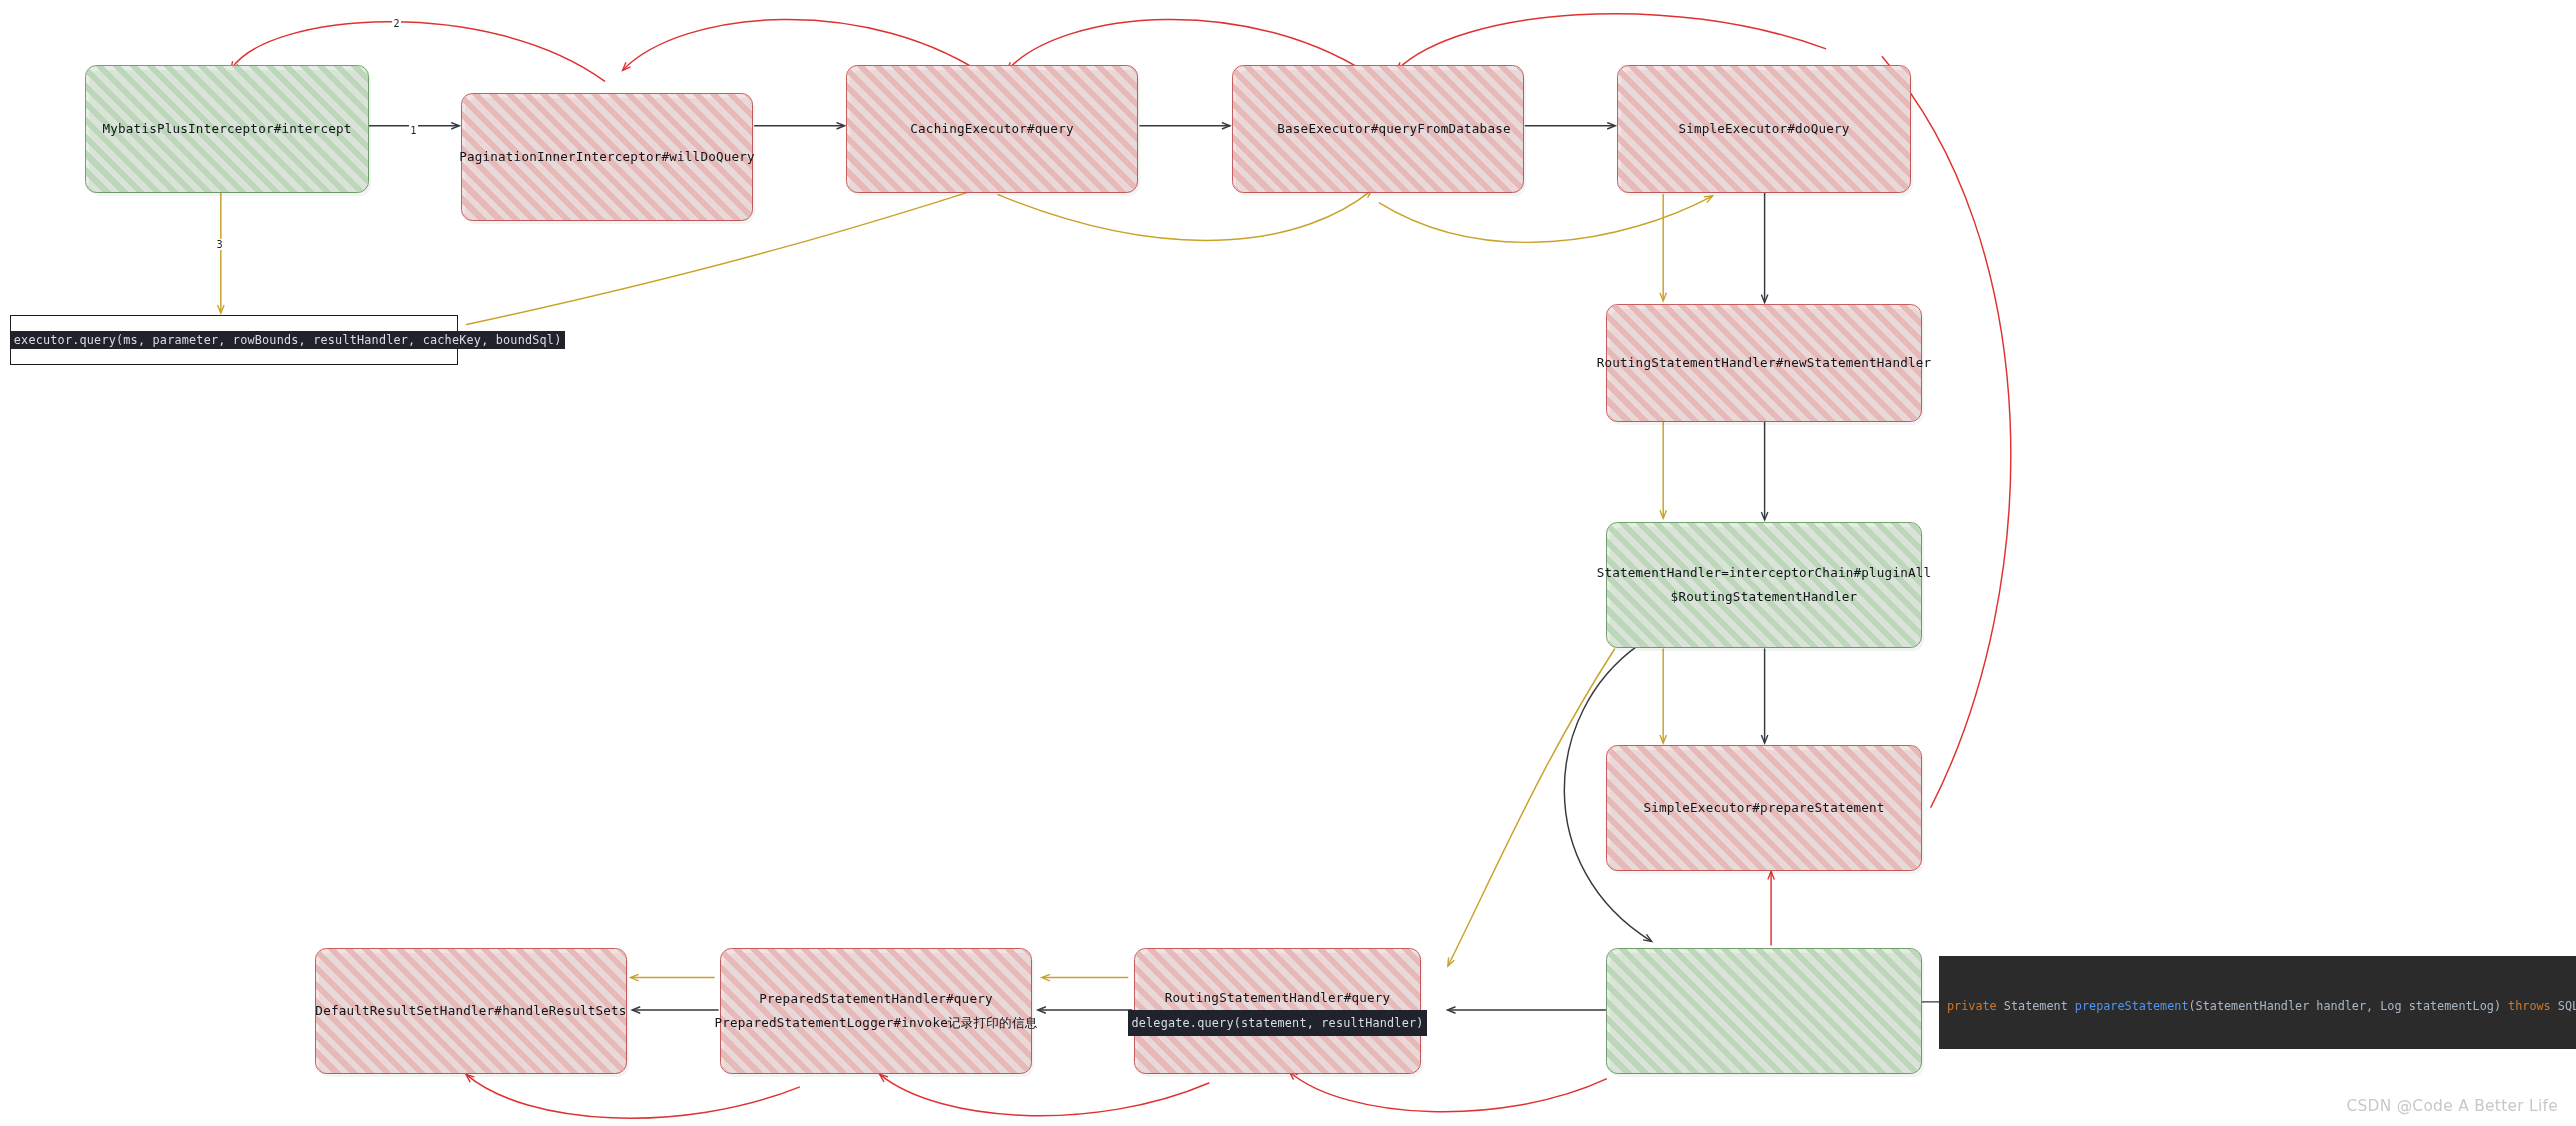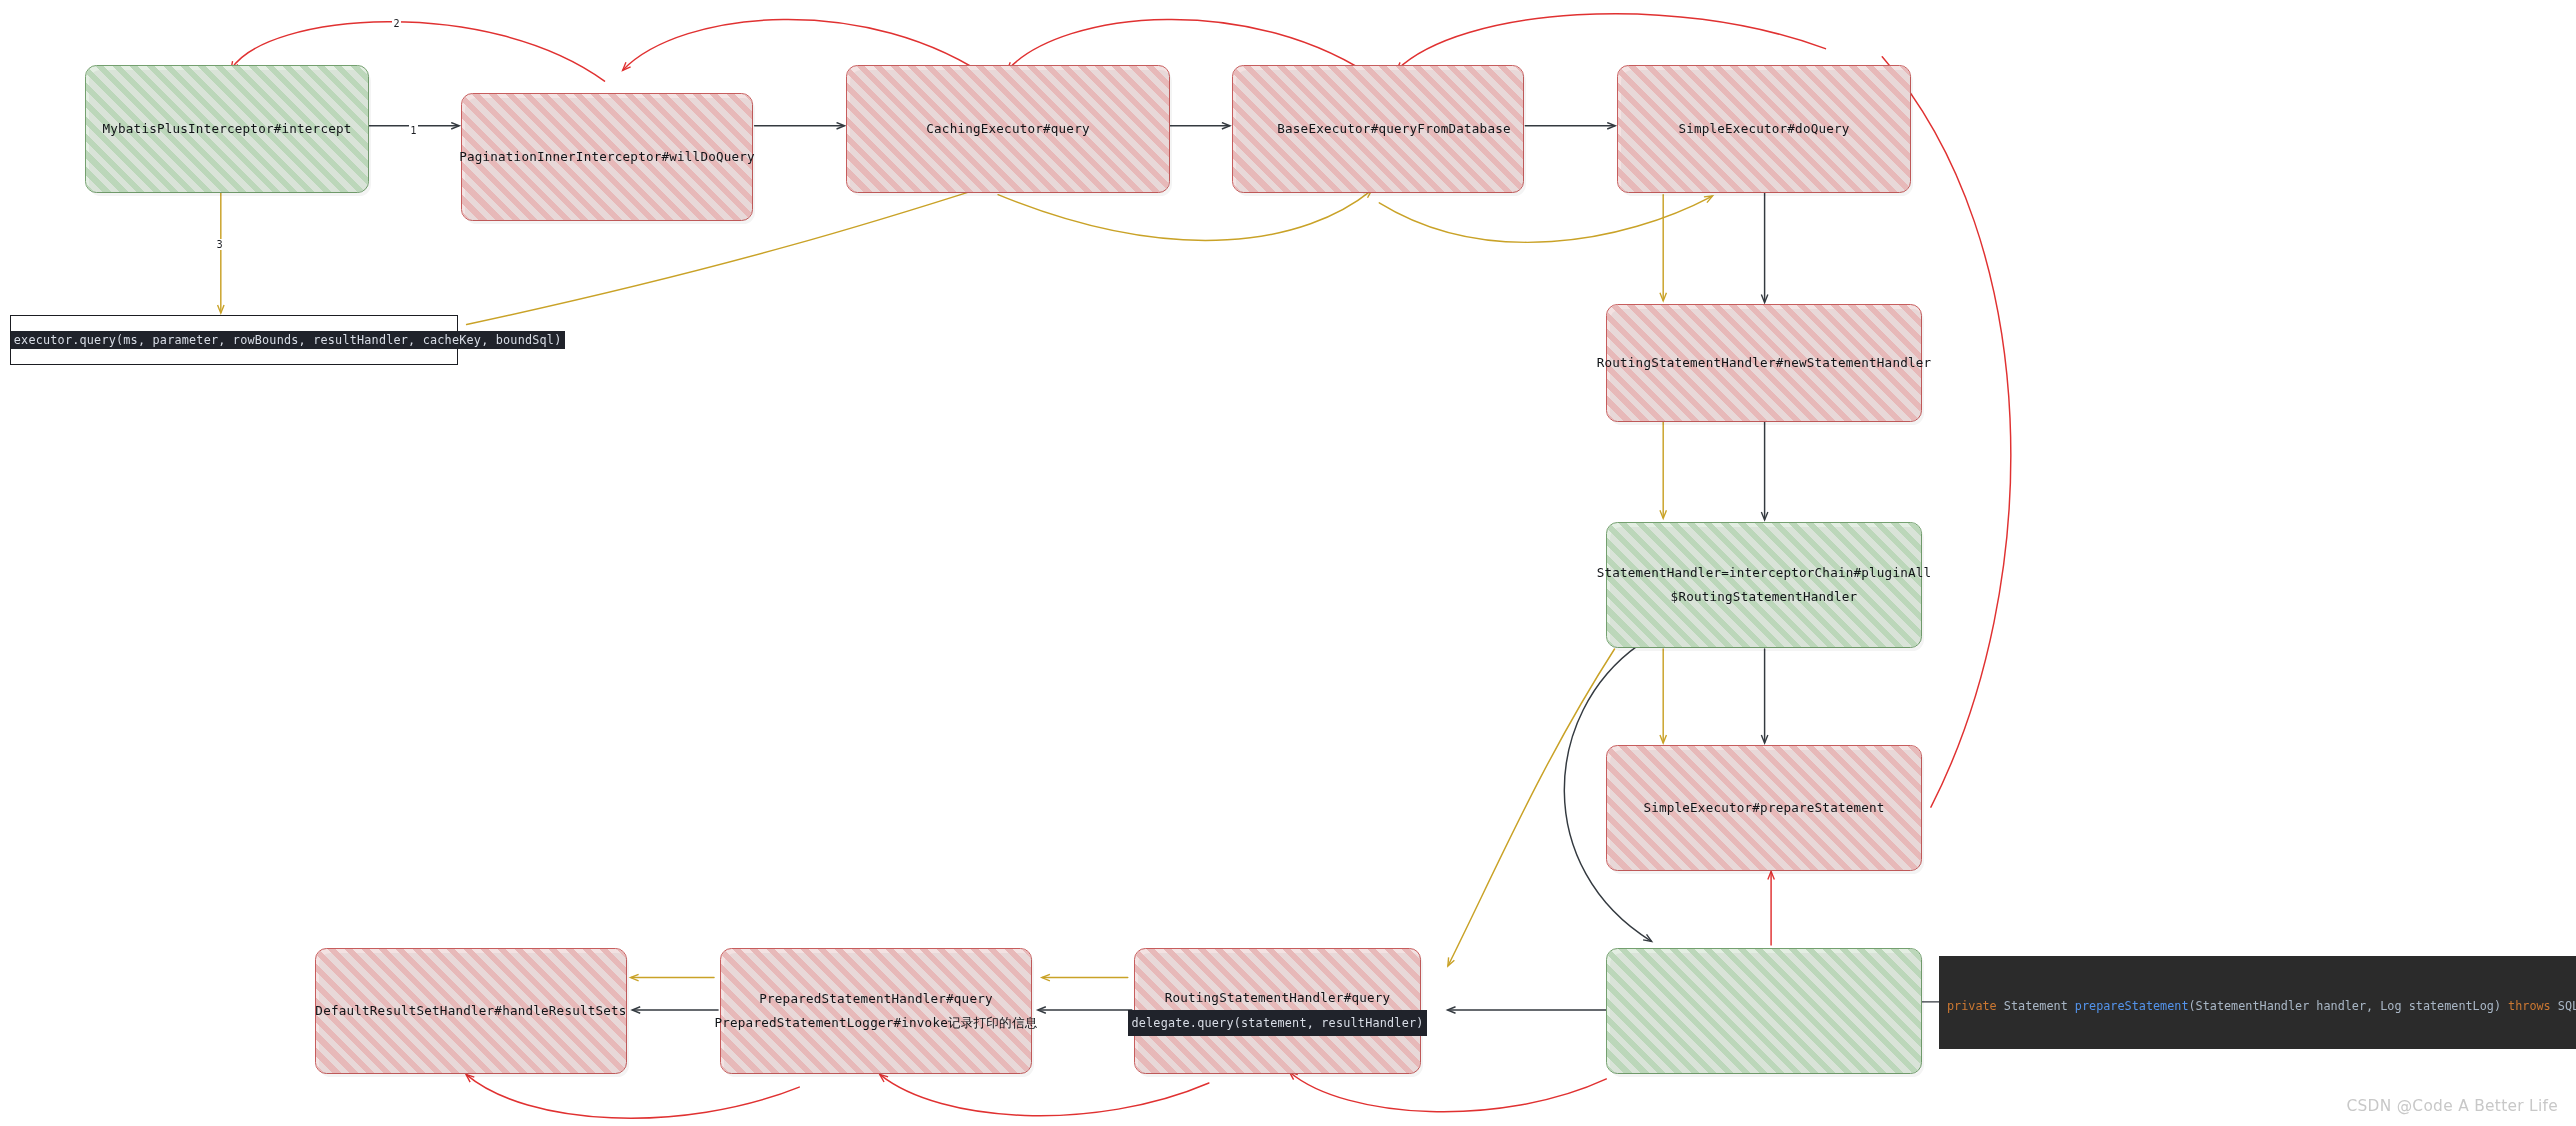--- a/index.html
+++ b/index.html
@@ -117,21 +117,21 @@
   </div>
 
   <div class="node red" style="left:461px;top:65px;width:292px;height:128px;margin-top:28px;">
     <div class="shadow"></div>
     <div class="hatch"></div>
     <div class="inner">
       <div class="nline">PaginationInnerInterceptor#willDoQuery</div>
     </div>
   </div>
 
-  <div class="node red" style="left:846px;top:65px;width:324px;height:128px;">
+  <div class="node red" style="left:846px;top:65px;width:292px;height:128px;">
     <div class="shadow"></div>
     <div class="hatch"></div>
     <div class="inner">
       <div class="nline">CachingExecutor#query</div>
     </div>
   </div>
 
   <div class="node red" style="left:1232px;top:65px;width:292px;height:128px;padding-left:32px;">
     <div class="shadow"></div>
     <div class="hatch"></div>

